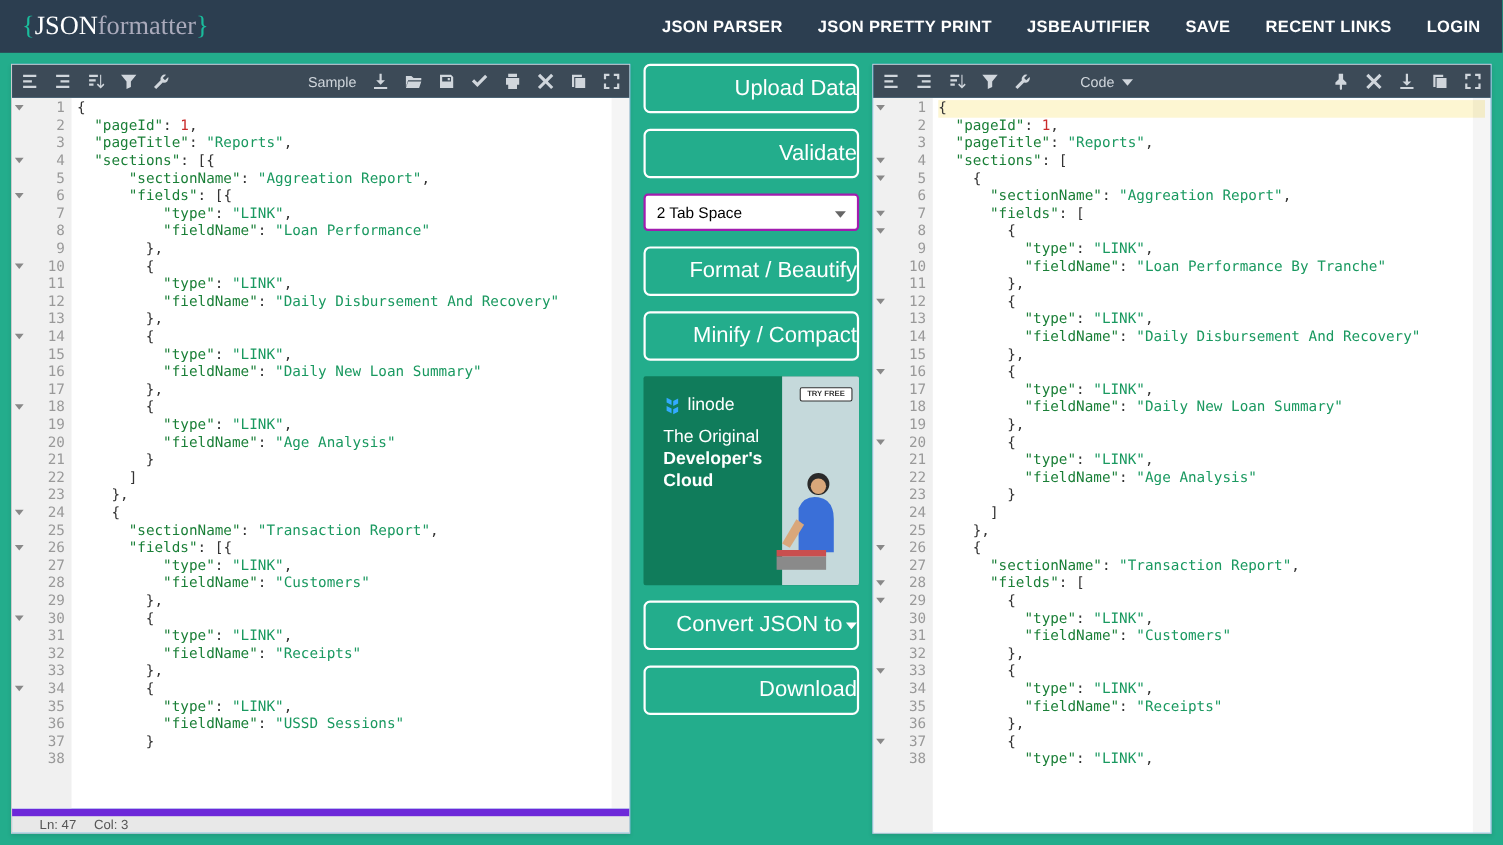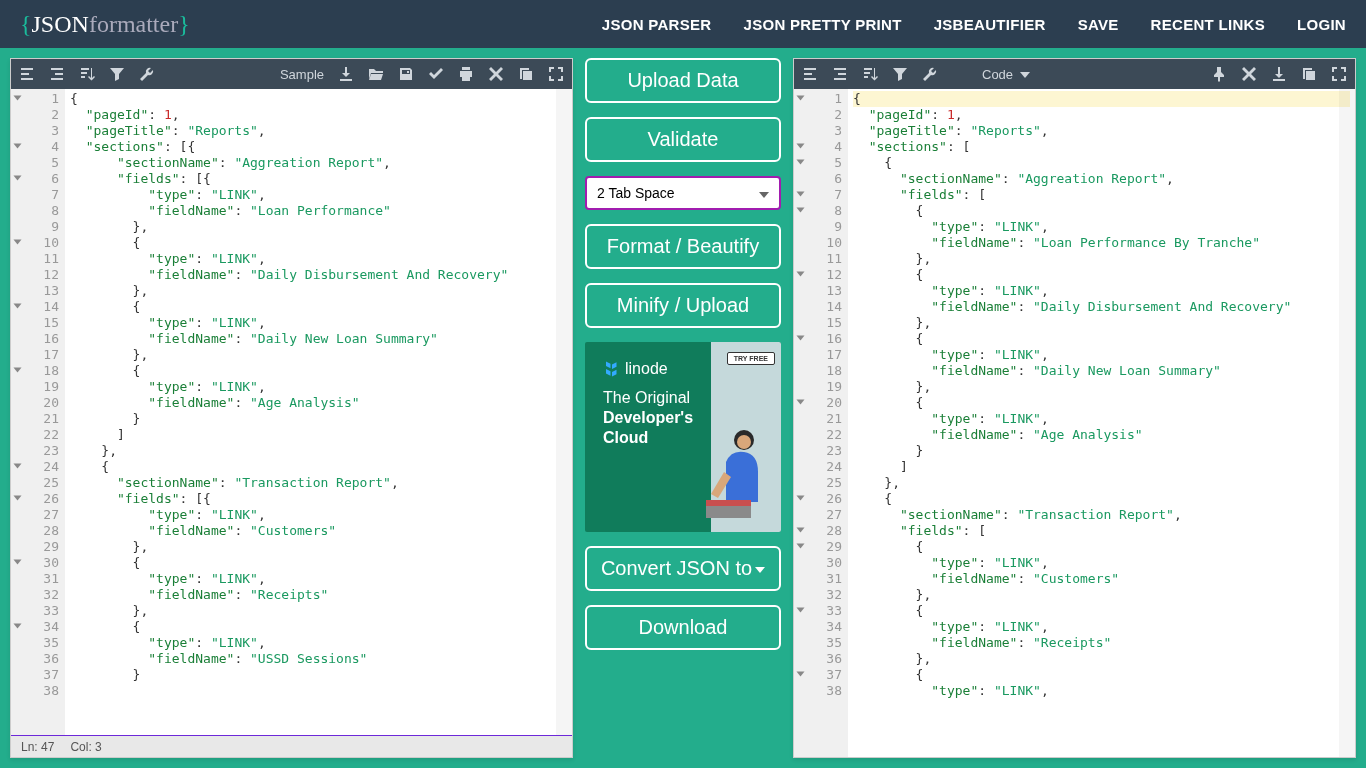--- a/index.html
+++ b/index.html
@@ -21,23 +21,23 @@
 .gutter{background:#f0f0f0;color:#999;text-align:right;padding:2px 6px 2px 2px;user-select:none;min-width:54px}
 .gutter .ln{height:16px;position:relative}
 .fold{position:absolute;left:2px;top:3px;width:0;height:0;border-left:5px solid #888;border-top:4px solid transparent;border-bottom:4px solid transparent;transform:rotate(90deg)}
 .code{flex:1;padding:2px 5px;white-space:pre;overflow:auto;color:#333}
 .code .line{height:16px}
 .hl{background:#fdf6d2}
 .k{color:#1a7f37}
 .s{color:#1a9960}
 .n{color:#c92a2a}
 .p{color:#333}
-.status{background:#e8e8e8;border-top:1px solid #6d28d9;height:22px;display:flex;align-items:center;padding:0 10px;font-size:12px;color:#555;gap:16px}
+.status{background:#e8e8e8;border-top:7px solid #6d28d9;height:22px;display:flex;align-items:center;padding:0 25px;font-size:12px;color:#555;gap:16px}
 .middle{width:220px;display:flex;flex-direction:column;gap:14px;padding:0 12px;align-items:stretch}
-.btn{background:transparent;border:2px solid #fff;color:#fff;font-size:20px;font-weight:500;padding:9px 0;border-radius:6px;cursor:pointer;text-align:center}
+.btn{background:transparent;border:2px solid #fff;color:#fff;font-size:20px;font-weight:500;padding:9px 0;border-radius:6px;cursor:pointer;text-align:right}
 .select{background:#fff;border:2px solid #a21caf;border-radius:4px;padding:7px 10px;font-size:14px;position:relative;cursor:pointer}
 .select::after{content:'';position:absolute;right:10px;top:14px;border-left:5px solid transparent;border-right:5px solid transparent;border-top:6px solid #666}
 .ad{background:#107c5b;height:190px;border-radius:2px;position:relative;overflow:hidden;display:flex}
 .ad-left{flex:1;padding:18px;color:#fff}
 .ad-logo{display:flex;align-items:center;gap:4px;margin-bottom:10px}
 .ad-logo svg{width:18px;height:18px}
 .ad-brand{font-size:16px;font-weight:500}
 .ad-title{font-size:16px;line-height:1.25;margin-bottom:10px}
 .ad-title b{font-weight:700}
 .ad-desc{font-size:8.5px;line-height:1.4;color:#d6eee5}
@@ -163,21 +163,21 @@
       <span>Ln: 47</span>
       <span>Col: 3</span>
     </div>
   </div>
 
   <div class="middle">
     <div class="btn">Upload Data</div>
     <div class="btn">Validate</div>
     <div class="select">2 Tab Space</div>
     <div class="btn">Format / Beautify</div>
-    <div class="btn">Minify / Upload</div>
+    <div class="btn">Minify / Compact</div>
     <div class="ad">
       <div class="ad-badge">
           <span>i</span>
           <span>✕</span>
         </div>
       <div class="ad-left">
         <div class="ad-logo">
           <svg viewBox="0 0 24 24" fill="#3af">
               <path d="M4 2l6 3v6l-6-3zM12 6l6-3v6l-6 3zM4 12l6 3v6l-6-3zM12 16l6-3v6l-6 3z"></path>
             </svg>

